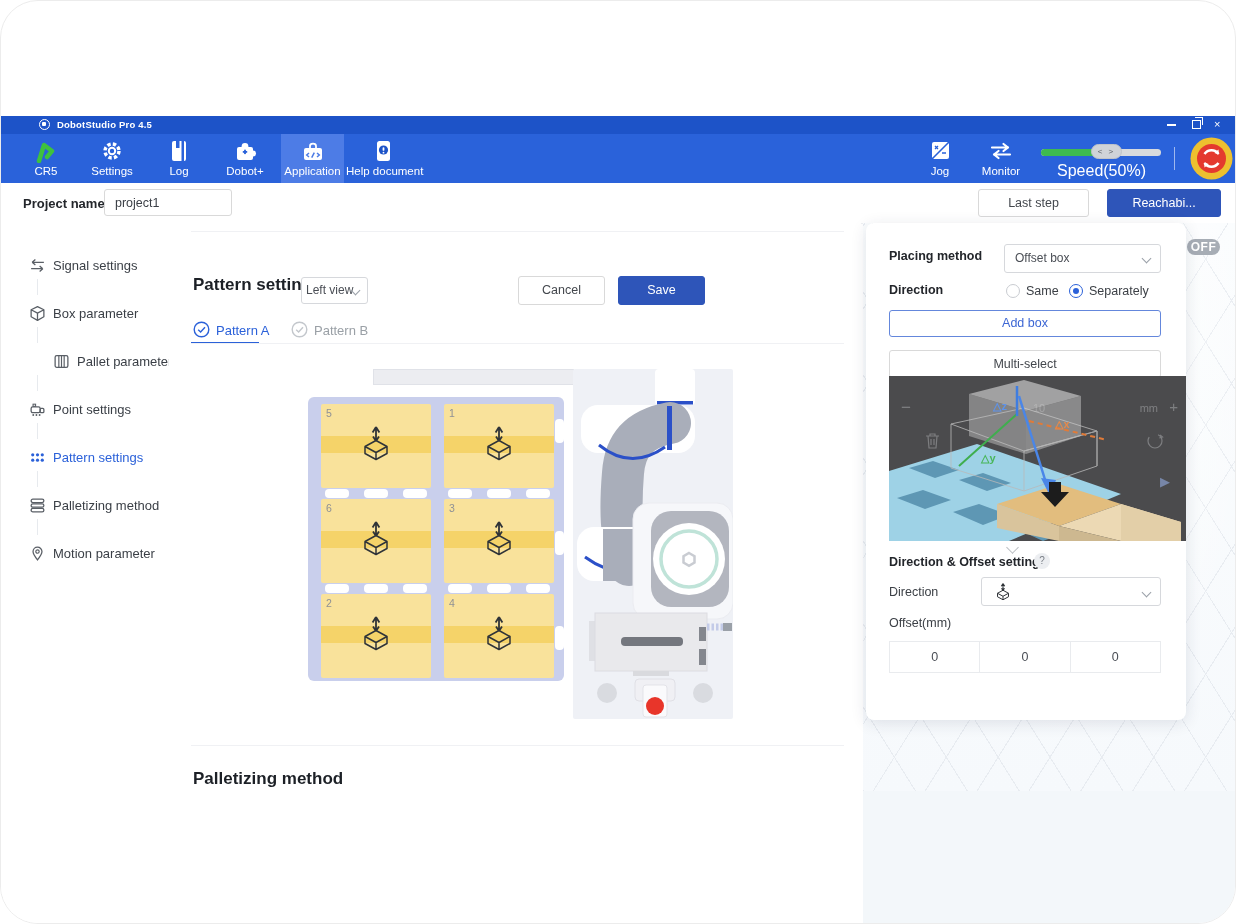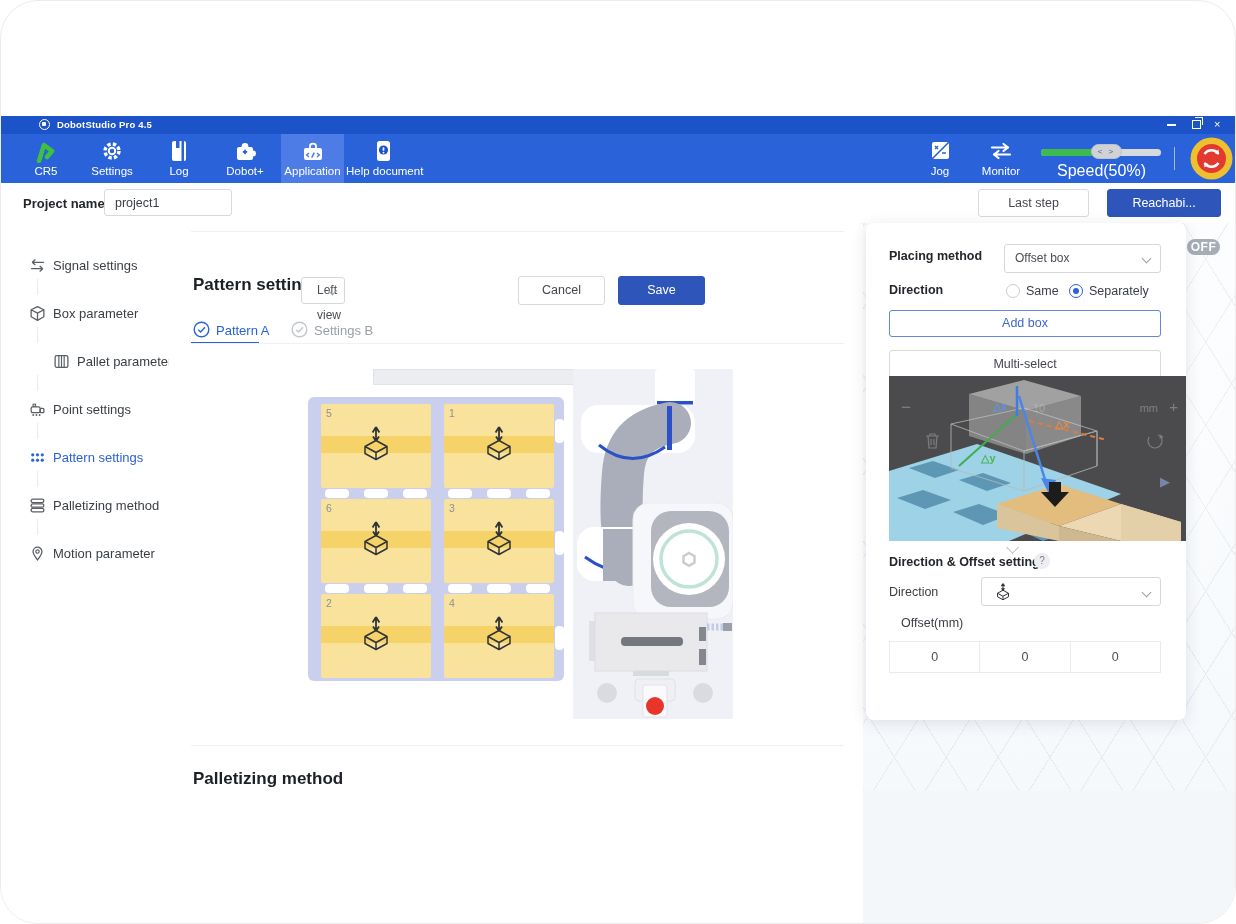--- a/index.html
+++ b/index.html
@@ -41,21 +41,21 @@
   .sb-item .sb-ic{position:absolute;left:28px;top:3px;width:17px;height:17px;}
   .sb-item .sb-lb{position:absolute;left:52px;top:4px;white-space:nowrap;}
   .sb-item.active{color:#2b61d9;}
   .sb-link{position:absolute;left:36px;width:1px;background:#e7eaee;}
   
   .main{position:absolute;left:168px;top:222px;right:374px;bottom:0;background:#fff;}
   .divider{position:absolute;left:22px;right:17px;height:1px;background:#f0f1f4;}
   .m-title{position:absolute;left:24px;top:52px;font-size:17px;font-weight:bold;color:#1c2026;}
   .select{background:#fff;border:1px solid #d6d8dc;border-radius:3px;color:#4a4e55;font-size:12px;box-sizing:border-box;}
   .chev{width:6px;height:6px;border-right:1.4px solid #9aa0a8;border-bottom:1.4px solid #9aa0a8;transform:rotate(45deg);display:inline-block;}
-  .view-select{position:absolute;left:132px;top:54px;width:44px;height:27px;line-height:25px;padding-left:15px;}
+  .view-select{position:absolute;left:132px;top:54px;width:67px;height:27px;line-height:25px;padding-left:4px;}
   .view-select .chev{position:absolute;right:8px;top:9px;}
   .m-cancel{position:absolute;left:349px;top:53px;width:87px;height:29px;line-height:27px;}
   .m-save{position:absolute;left:449px;top:53px;width:87px;height:29px;line-height:27px;}
   .tab{position:absolute;top:98px;height:22px;font-size:13px;color:#9aa0a6;cursor:pointer;}
   .tab svg{vertical-align:-3px;margin-right:6px;}
   .tab.active{color:#2b61d9;}
   .tab-underline{position:absolute;left:22px;top:119px;width:68px;height:2px;background:#2b61d9;}
   
   .conveyor{position:absolute;left:204px;top:146px;width:201px;height:16px;background:#ecedf1;border:1px solid #e0e2e8;box-sizing:border-box;}
   .cell{position:absolute;left:404px;top:146px;width:160px;height:350px;background:#eff1f6;border-radius:2px;}
@@ -315,21 +315,21 @@
     <div class="tab active" style="left:24px;">
       <svg width="17" height="17" viewBox="0 0 17 17">
           <circle cx="8.5" cy="8.5" r="7.3" fill="none" stroke="#2b61d9" stroke-width="1.4"></circle>
           <path d="M5.2,8.8 L7.6,11 L12,6.2" fill="none" stroke="#2b61d9" stroke-width="1.4"></path>
         </svg><span>Pattern A</span>
     </div>
     <div class="tab" style="left:122px;">
       <svg width="17" height="17" viewBox="0 0 17 17">
           <circle cx="8.5" cy="8.5" r="7.3" fill="none" stroke="#c3c7cc" stroke-width="1.4"></circle>
           <path d="M5.2,8.8 L7.6,11 L12,6.2" fill="none" stroke="#c3c7cc" stroke-width="1.4"></path>
-        </svg><span>Settings B</span>
+        </svg><span>Pattern B</span>
     </div>
     <div class="tab-underline"></div>
     <div class="divider" style="top:120px;"></div>
 
     <div class="conveyor"></div>
     <div class="cell">
       <svg width="160" height="350" viewBox="0 0 160 350">
         <rect x="82" y="0" width="40" height="36" rx="4" fill="#fff"></rect>
         <rect x="84" y="32" width="36" height="3.5" fill="#2b50c8"></rect>
         <rect x="8" y="36" width="114" height="48" rx="17" fill="#fff"></rect>
@@ -516,21 +516,21 @@
 
     <span class="p-label" style="left:23px;top:362px;">Direction</span>
     <div class="select p-select2">
       <svg width="22" height="20" viewBox="0 0 44 40">
           <path d="M22,1 V15 M22,1 l-3.4,5.4 M22,1 l3.4,5.4 M22,15 l-3,-4.6 M22,15 l3,-4.6" stroke="#2f3338" stroke-width="2.2" fill="none"></path>
           <path d="M22,14.5 L33,20.5 L22,26.5 L11,20.5 Z M11,20.5 V27.5 L22,33.5 L33,27.5 V20.5 M22,26.5 V33.5" fill="none" stroke="#2f3338" stroke-width="2" stroke-linejoin="round"></path>
         </svg>
       <span class="chev"></span>
     </div>
 
-    <span class="p-label" style="left:23px;top:393px;margin-left:12px;">Offset(mm)</span>
+    <span class="p-label" style="left:23px;top:393px;">Offset(mm)</span>
     <table class="otable">
       <tbody>
       <tr>
         <td>0</td>
         <td>0</td>
         <td>0</td>
       </tr>
     </tbody>
       </table>
   </div>

